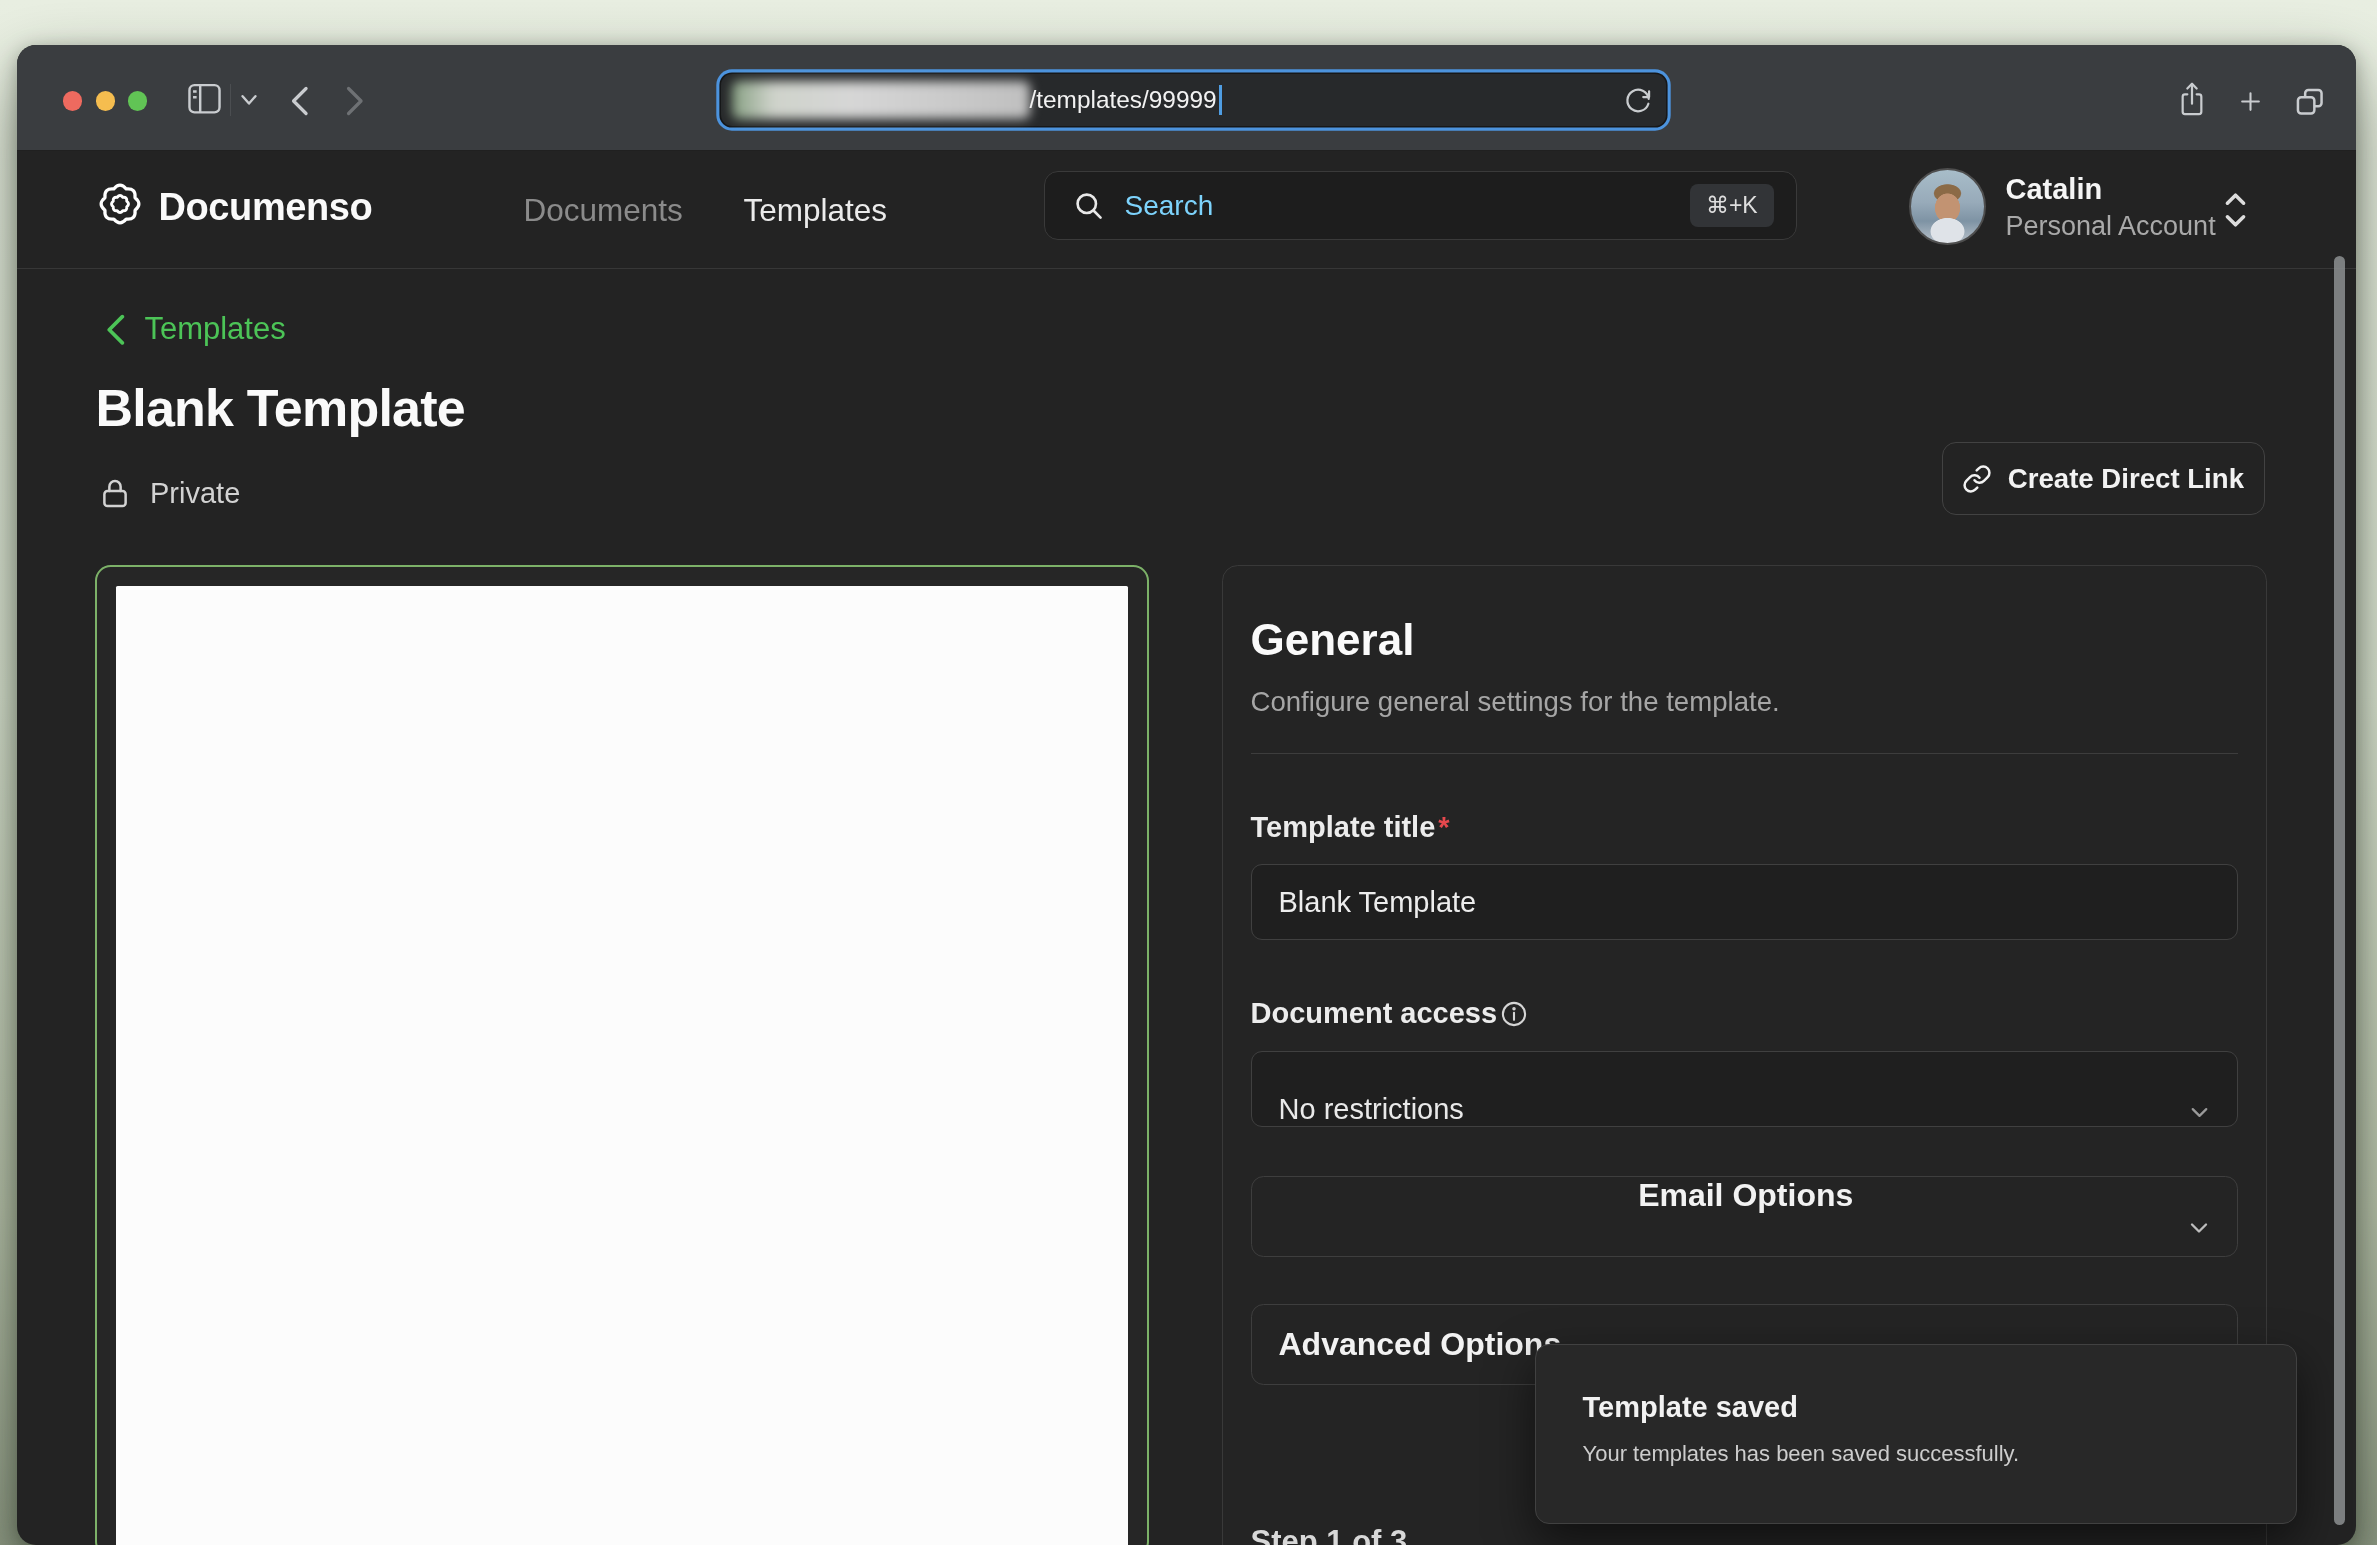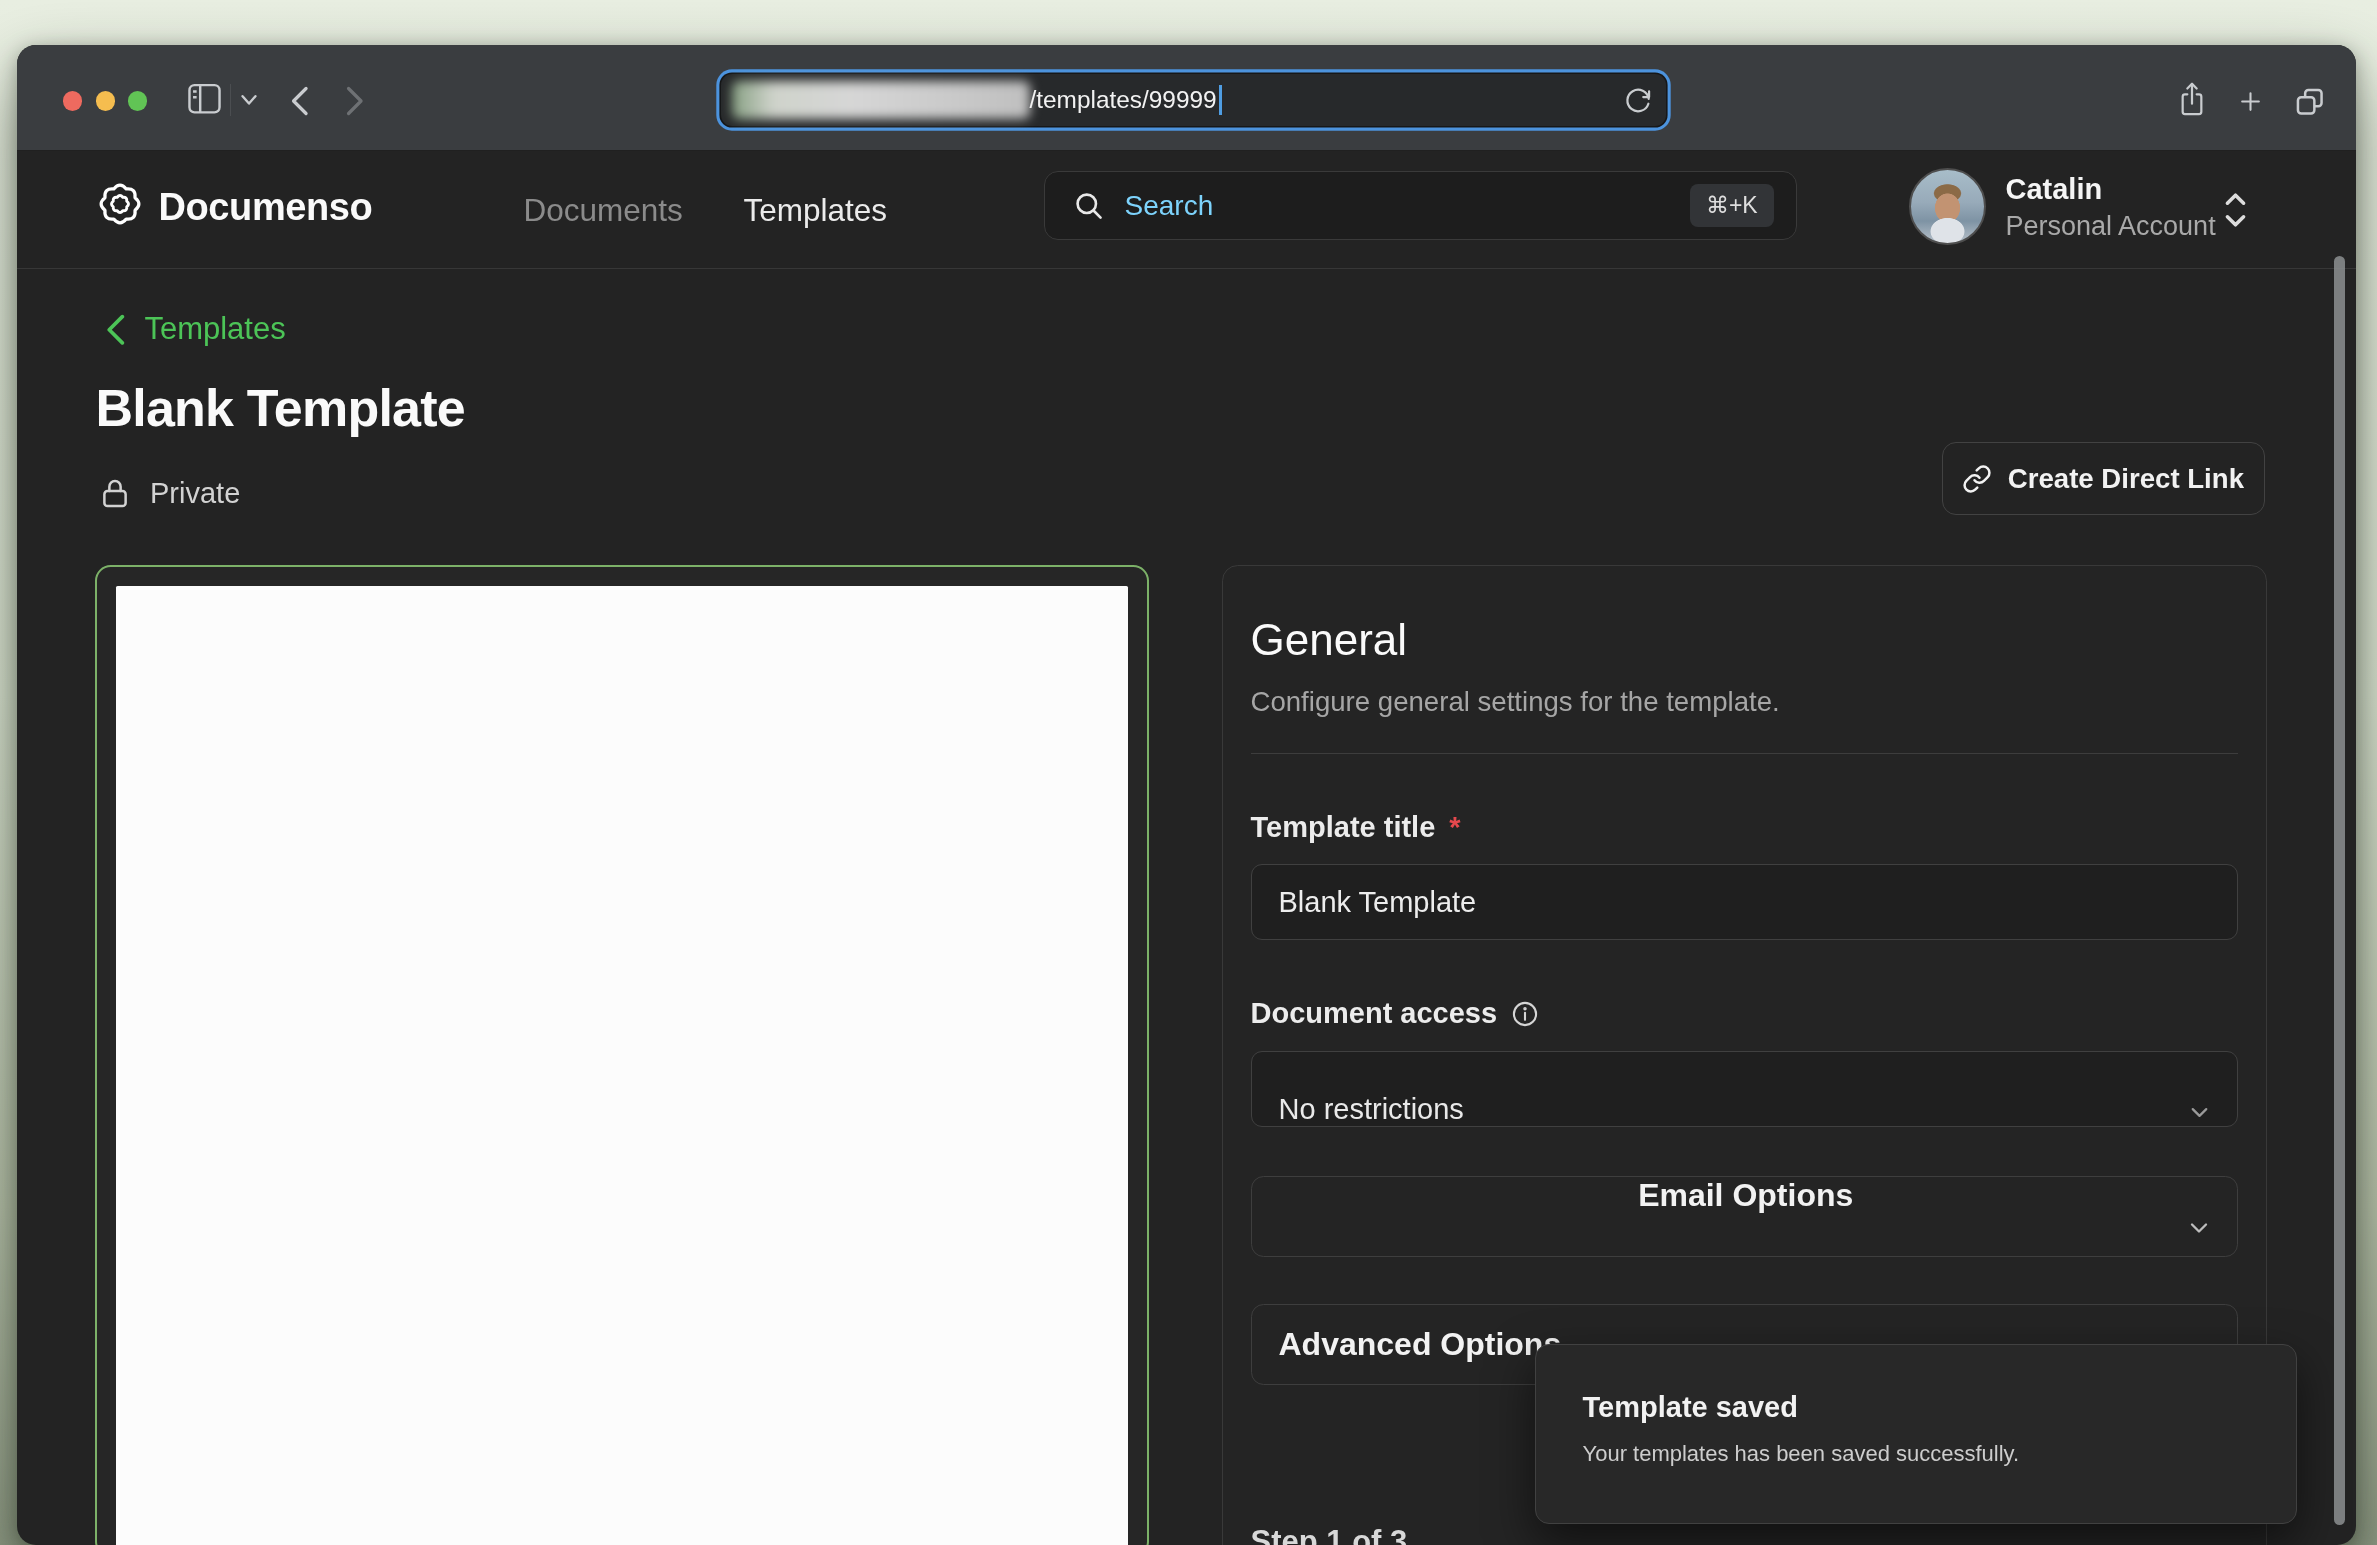--- a/index.html
+++ b/index.html
@@ -66,24 +66,24 @@
   .btn-direct-link { position:absolute; left:1925px; top:397px; width:323px; height:73px; border-radius:14px;
     border:1.6px solid #424242; background:transparent; display:flex; align-items:center; justify-content:center;
     gap:15.8px; color:#f2f2f2; font-size:27.6px; font-weight:600; cursor:pointer; }
 
   .preview-card { position:absolute; left:78px; top:520px; width:1054px; height:992px;
     border:2.4px solid #7cb168; border-radius:15.8px; background:#262626; padding:19px; }
   .preview-page { width:100%; height:1103px; background:#fcfcfc; border-radius:1.6px; }
 
   .settings-card { position:absolute; left:1205px; top:520px; width:1045px; height:1040px;
     border:1.6px solid #393939; border-radius:15.8px; background:#242424; padding:0 28px; }
-  .card-title { margin-top:49px; font-size:44px; font-weight:400; color:#fafafa; }
+  .card-title { margin-top:49px; font-size:44px; font-weight:700; color:#fafafa; }
   .card-subtitle { margin-top:20.5px; font-size:27.6px; color:#a6a6a6; }
   .card-hr { margin-top:35px; border:none; border-top:1.6px solid #3d3d3d; }
-  .field-label { margin-top:57px; font-size:29px; font-weight:600; color:#ececec; display:flex; align-items:center; gap:14px; }
+  .field-label { margin-top:57px; font-size:29px; font-weight:600; color:#ececec; display:flex; align-items:center; gap:3px; }
   .req { color:#e5484d; }
   .text-input { margin-top:20.5px; width:100%; height:76px; border-radius:11px; border:1.6px solid #404040;
     background:#1f1f1f; color:#ededed; font-size:29px; padding:0 27px; font-family:inherit; outline:none; }
   .select { margin-top:20.5px; width:100%; height:76px; border-radius:11px; border:1.6px solid #404040;
     background:#1f1f1f; display:flex; align-items:flex-end; padding:0 23.6px 0 27px; cursor:pointer; }
   .select-value { font-size:29px; color:#e9e9e9; }
   .select .chev { margin-left:auto; color:#9a9a9a; display:flex; }
   .accordion { width:100%; height:81px; border-radius:12.6px; border:1.6px solid #3e3e3e; background:#242424;
     display:flex; align-items:center; padding:0 23.6px 0 27px; cursor:pointer; }
   .accordion.email { margin-top:49px;flex-direction:column; }

